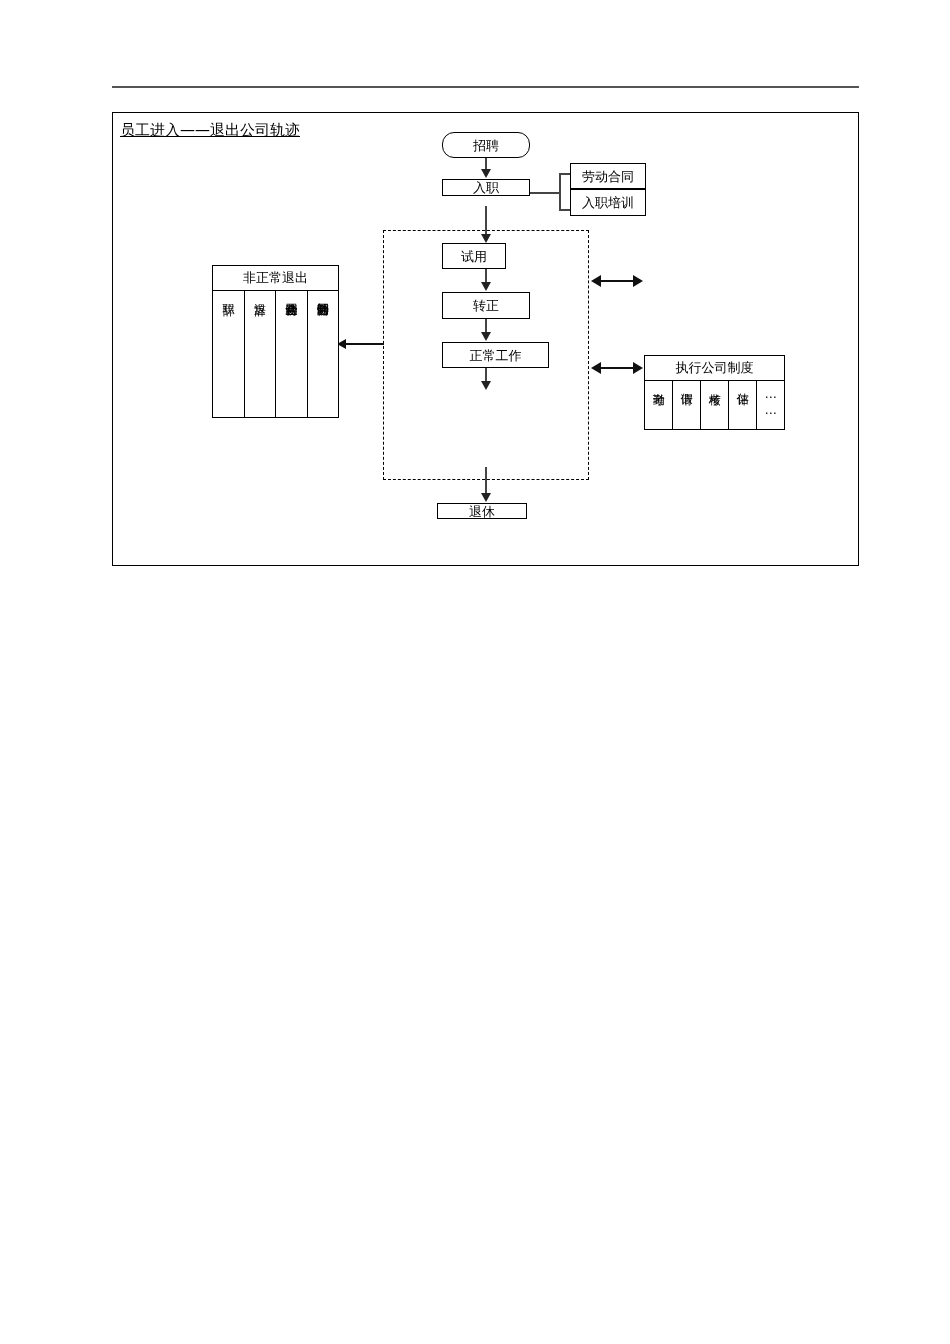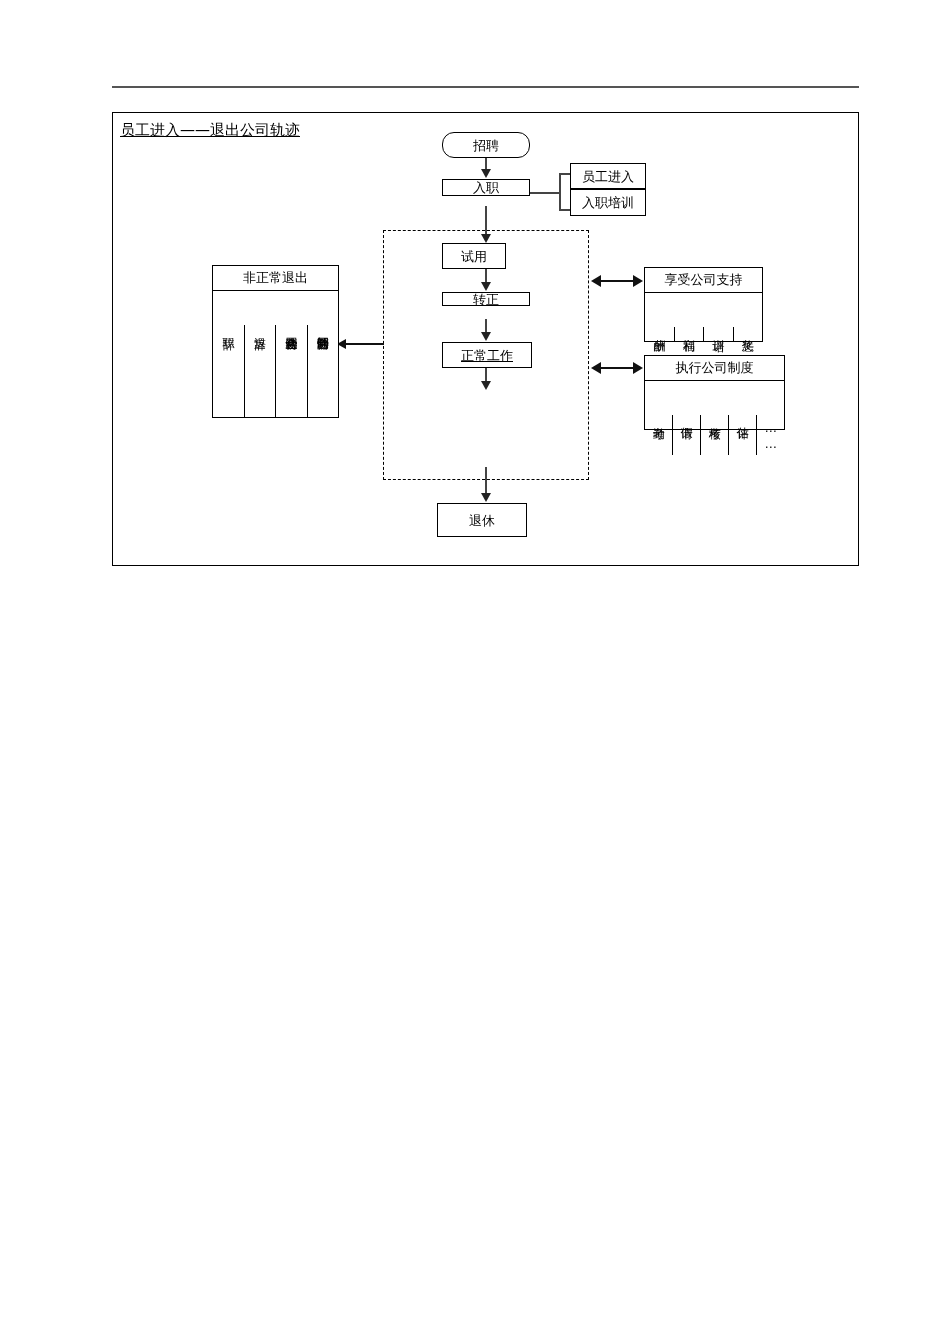--- a/index.html
+++ b/index.html
@@ -120,21 +120,20 @@
   }
 
   
   .group {
     position: absolute;
     border: 1.2px solid #000;
     box-sizing: border-box;
     background: #fff;
     display: flex;
     flex-direction: column;
-    gap: 34px;
   }
   .group-head {
     border-bottom: 1.2px solid #000;
     text-align: center;
     font-size: 13px;
     line-height: 1;
     padding: 5px 0 6px 0;
     white-space: nowrap;
   }
   .group-cols {
@@ -189,38 +188,38 @@
   <div class="varrow" style="left:473px; top:158px; height:12px;"></div>
 
   <div class="box" style="left:430px; top:179px; width:88px; height:17px;">入职</div>
   <div class="varrow" style="left:473px; top:206px; height:29px;"></div>
 
   <div class="conn-line" style="left:518px; top:192px; width:30px; height:2px;"></div>
   <div class="conn-line" style="left:547px; top:173px; width:2px; height:38px;"></div>
   <div class="conn-line" style="left:547px; top:173px; width:12px; height:2px;"></div>
   <div class="conn-line" style="left:547px; top:209px; width:12px; height:2px;"></div>
 
-  <div class="box" style="left:558px; top:163px; width:76px; height:26px;">员工进入</div>
+  <div class="box" style="left:558px; top:163px; width:76px; height:26px;">劳动合同</div>
   <div class="box" style="left:558px; top:189px; width:76px; height:27px;">入职培训</div>
 
   <div class="dashed-region" style="left:371px; top:230px; width:206px; height:250px;"></div>
 
   <div class="box" style="left:430px; top:243px; width:64px; height:26px;">试用</div>
   <div class="varrow" style="left:473px; top:269px; height:14px;"></div>
 
-  <div class="box" style="left:430px; top:292px; width:88px; height:14px;">转正</div>
+  <div class="box" style="left:430px; top:292px; width:88px; height:27px;">转正</div>
   <div class="varrow" style="left:473px; top:319px; height:14px;"></div>
 
-  <div class="box" style="left:430px; top:342px; width:90px; height:26px;text-decoration:underline;">正常工作</div>
+  <div class="box" style="left:430px; top:342px; width:107px; height:26px;">正常工作</div>
   <div class="varrow" style="left:473px; top:368px; height:14px;"></div>
 
 
   <div class="varrow" style="left:473px; top:467px; height:27px;"></div>
 
-  <div class="box" style="left:425px; top:503px; width:90px; height:34px;">退休</div>
+  <div class="box" style="left:425px; top:503px; width:90px; height:16px;">退休</div>
 
   <div class="harrow-left" style="left:334px; top:343px; width:38px;"></div>
 
   <div class="group" style="left:200px; top:265px; width:127px; height:153px;">
     <div class="group-head">非正常退出</div>
     <div class="group-cols">
       <div class="gcol">
         <span class="vtext">辞职</span>
       </div>
       <div class="gcol">
@@ -230,37 +229,20 @@
         <span class="vtext">终止劳动合同</span>
       </div>
       <div class="gcol">
         <span class="vtext">解除劳动合同</span>
       </div>
     </div>
   </div>
 
   <div class="harrow-both" style="left:588px; top:280px; width:34px;"></div>
 
-  <div class="group" style="left:632px; top:267px; width:119px; height:75px;">
-    <div class="group-head">享受公司支持</div>
-    <div class="group-cols">
-      <div class="gcol">
-        <span class="vtext">薪酬</span>
-      </div>
-      <div class="gcol">
-        <span class="vtext">福利</span>
-      </div>
-      <div class="gcol">
-        <span class="vtext">培训</span>
-      </div>
-      <div class="gcol">
-        <span class="vtext">奖惩</span>
-      </div>
-    </div>
-  </div>
 
   <div class="harrow-both" style="left:588px; top:367px; width:34px;"></div>
 
   <div class="group" style="left:632px; top:355px; width:141px; height:75px;">
     <div class="group-head">执行公司制度</div>
     <div class="group-cols">
       <div class="gcol">
         <span class="vtext">考勤</span>
       </div>
       <div class="gcol">

